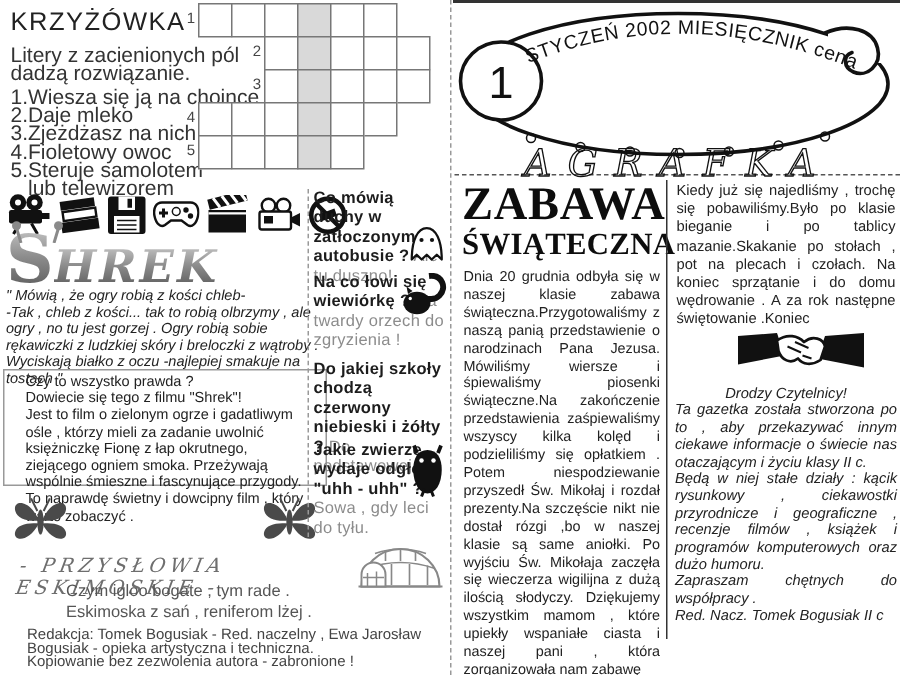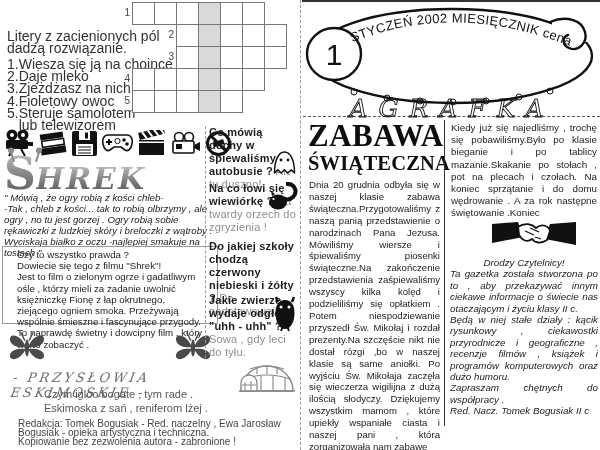--- a/index.html
+++ b/index.html
@@ -71,20 +71,21 @@
   .letter{left:450px;top:257px;width:148px;font-style:italic;font-size:9.8px;
           line-height:11.4px;color:#222;}
   .letter .salut{text-align:center;}
   .letter .par{text-align:justify;}
 </style>
 </head>
 <body>
 
 <div id="page">
 
+  <div class="abs cw-title">KRZYŻÓWKA</div>
   <div class="abs cw-intro pre">Litery z zacienionych pól
 dadzą rozwiązanie.</div>
   <div class="abs clues">
     <div>1.Wiesza się ją na choince</div>
     <div>2.Daje mleko</div>
     <div>3.Zjeżdżasz na nich z górki</div>
     <div>4.Fioletowy owoc</div>
     <div>5.Steruje samolotem</div>
     <div>&nbsp;&nbsp;&nbsp;lub telewizorem</div>
   </div>
@@ -225,21 +226,21 @@
     <path d="M8 44 V35 M14 44 V34 M5 38 h14" stroke="#888" stroke-width="1"></path>
   </svg>
 
   <div class="abs footer pre">Redakcja: Tomek Bogusiak - Red. naczelny , Ewa Jarosław Bogusiak - opieka artystyczna i techniczna.
 Kopiowanie bez zezwolenia autora - zabronione !</div>
 
   <div class="abs vsep-dash" style="left:205px;top:126px;height:232px;"></div>
   <div class="abs vsep-dash" style="left:300px;top:0;height:450px;"></div>
 
   <div class="abs joke" style="top:126px;">
-    <span class="q">Co mówią duchy w śpiewaliśmy autobusie ?</span>
+    <span class="q">Co mówią duchy w zatłoczonym autobusie ?</span>
     <span class="a">Ale tu duszno!</span>
   </div>
   <svg class="abs" style="left:271px;top:146px;" width="27" height="31" viewBox="0 0 27 31">
     <path d="M3.5 27 c0-13 4-21 10-21 c6 0 10 8 10 21 l-3.3-3.2 -3.4 3.2 -3.3-3.2 -3.4 3.2 -3.3-3.2 z" fill="#fff" stroke="#111" stroke-width="1.5" stroke-linejoin="round"></path>
     <circle cx="10" cy="14" r="1.4" fill="#111"></circle>
       <circle cx="17" cy="14" r="1.4" fill="#111"></circle>
   </svg>
 
   <div class="abs joke" style="top:182px;">
     <span class="q">Na co łowi się wiewiórkę ?</span>

